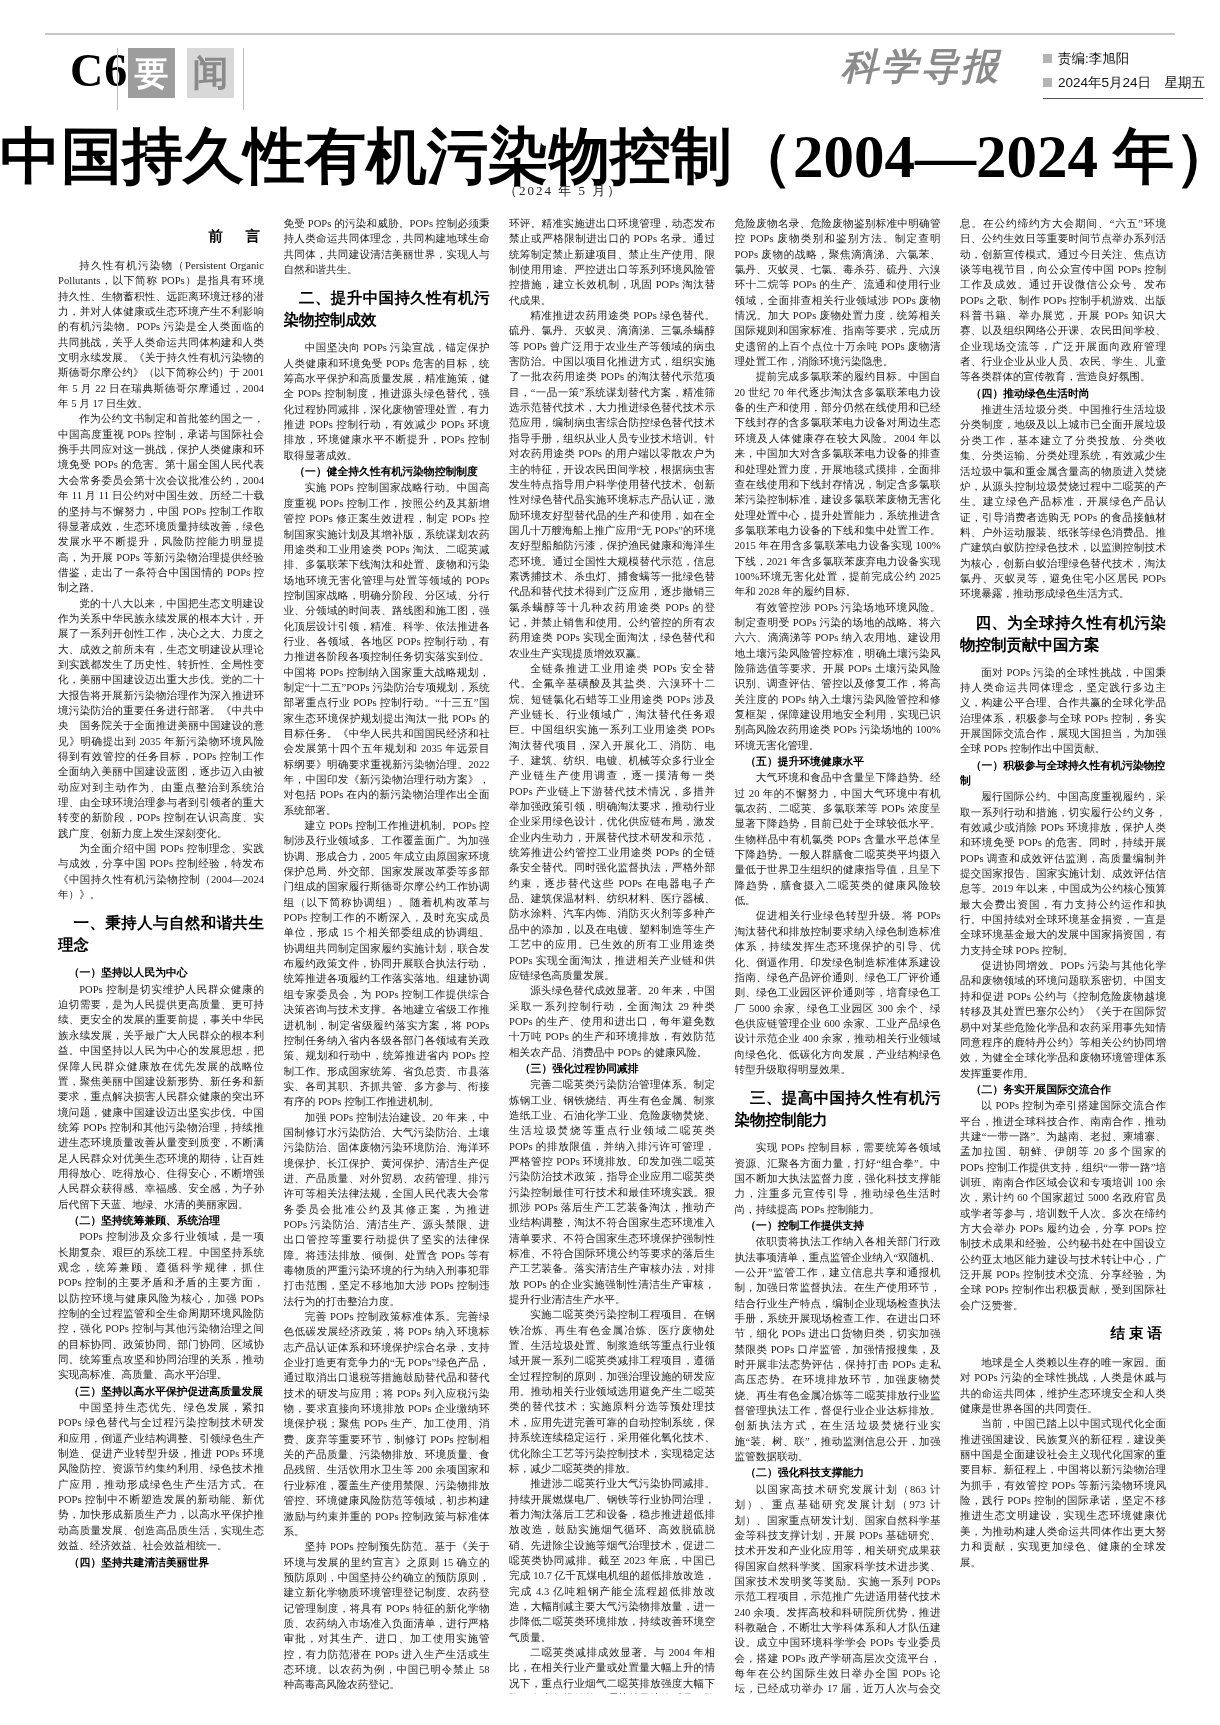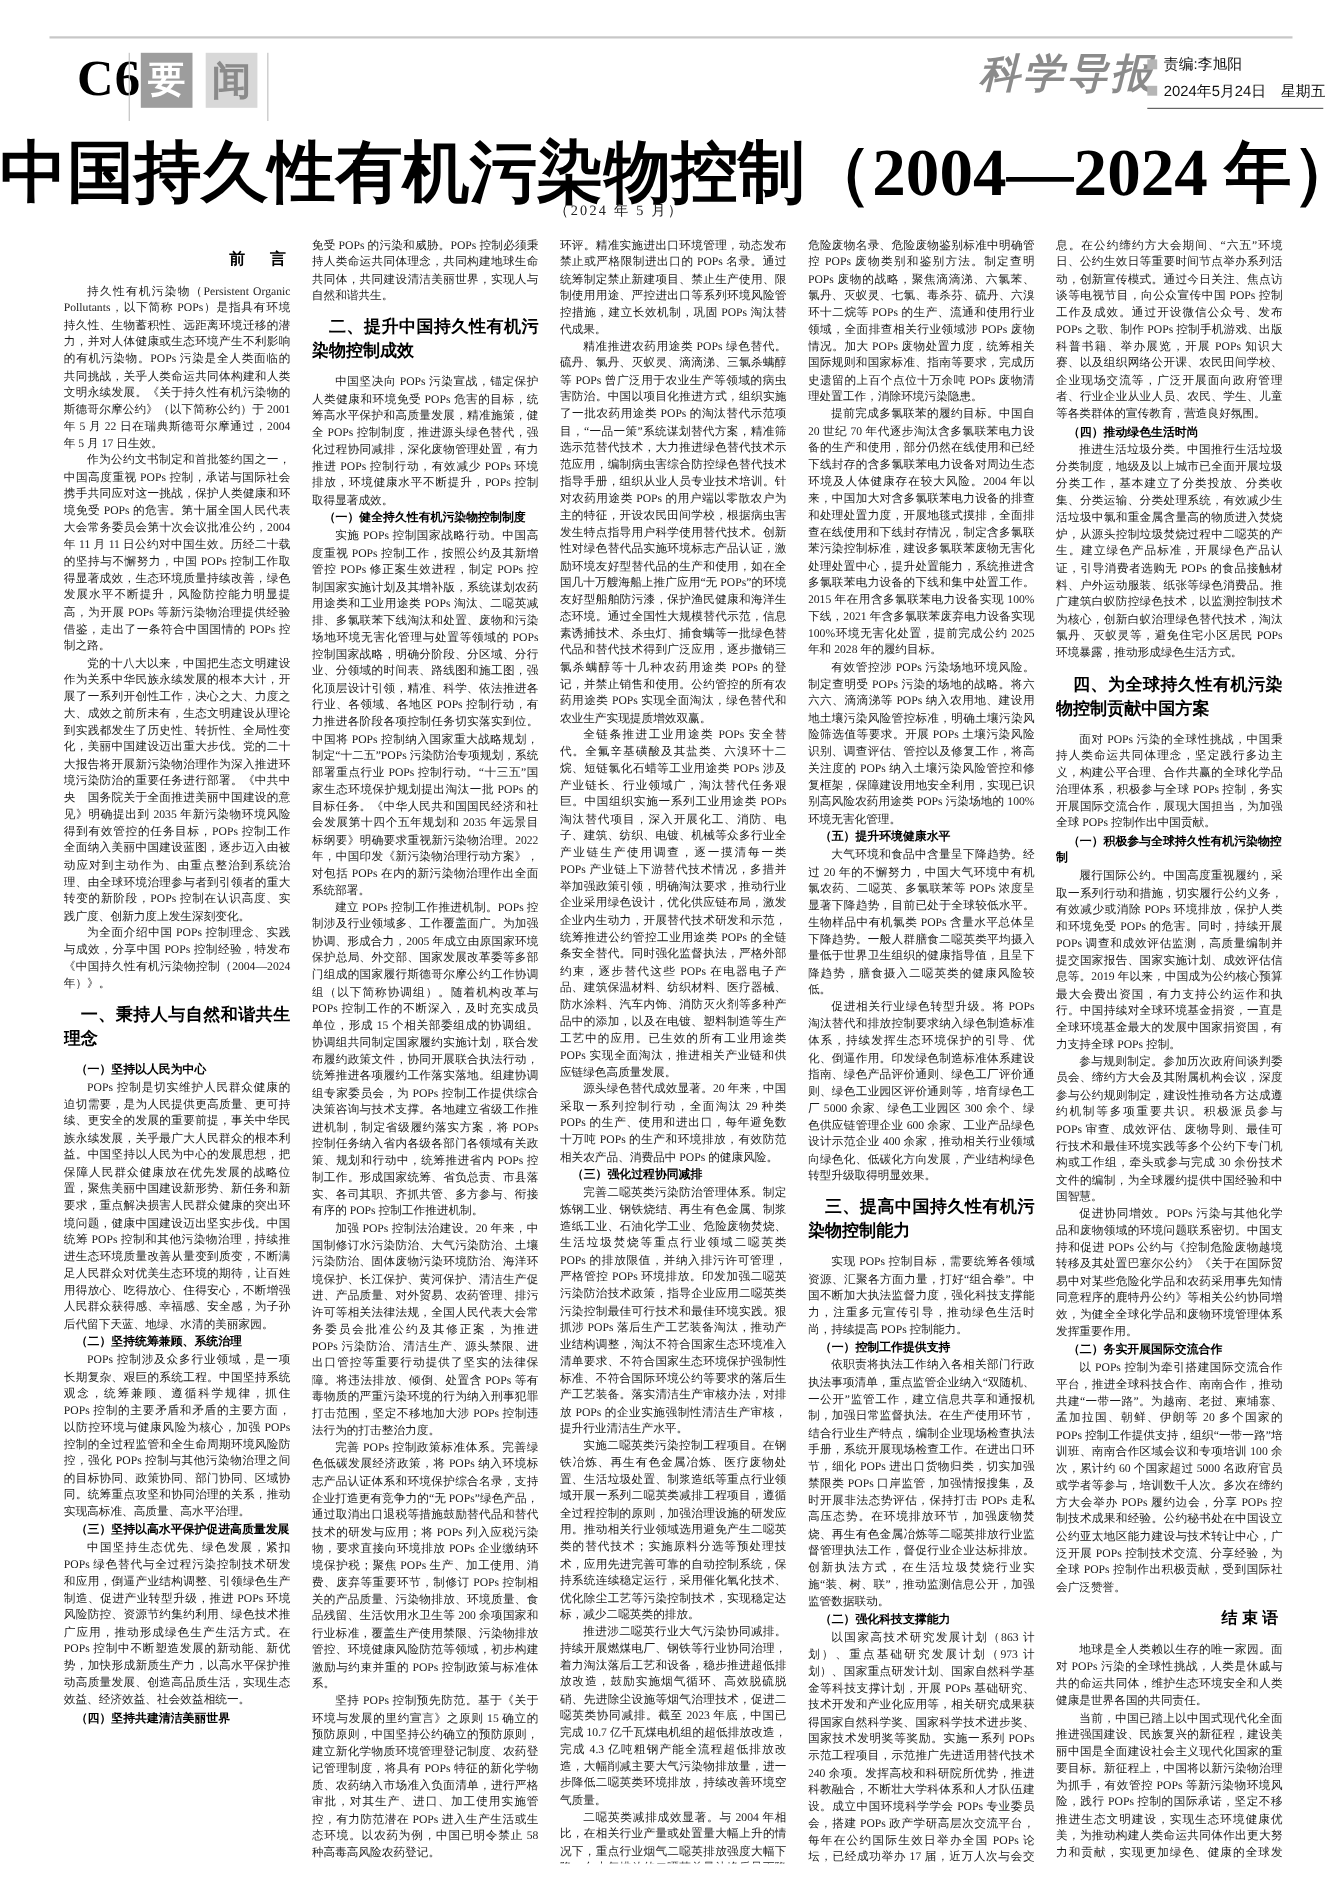--- a/index.html
+++ b/index.html
@@ -19,21 +19,21 @@
     font-size:46px;font-weight:bold;letter-spacing:1px;color:#000;
     font-family:"Liberation Serif",serif;
     margin-left:23px;
   }
   .vr1{position:absolute;left:72px;top:8px;width:1px;height:62px;background:#bdbdbd;}
   .vr2{position:absolute;left:198px;top:8px;width:1px;height:62px;background:#bdbdbd;}
   .secbox{position:absolute;top:8px;width:47px;height:50px;text-align:center;line-height:50px;font-weight:bold;font-family:"Liberation Sans",sans-serif;}
   .secbox.b1{left:83px;background:#9d9d9d;color:#ffffff;font-size:34px;}
   .secbox.b2{left:142px;background:#d8d8d8;color:#8a8a8a;font-size:36px;}
   .masthead{
-    position:absolute;left:845px;top:2px;width:190px;
+    position:absolute;left:796px;top:2px;width:190px;
     font-size:37px;font-weight:bold;font-style:italic;
     color:#8b8b8b;letter-spacing:3px;white-space:nowrap;
     font-family:"DejaVu Serif","Liberation Serif",serif;
   }
   .edblock{position:absolute;left:998px;top:10px;width:180px;font-family:"Liberation Sans",sans-serif;}
   .edline{font-size:13.5px;color:#111;margin-bottom:6px;white-space:nowrap;}
   .sq{display:inline-block;width:9px;height:9px;background:#b5b5b5;margin-right:6px;}
   .edrule{width:160px;height:1px;background:#555;margin-top:4px;}
   
   .headline{
@@ -154,21 +154,20 @@
         <div class="blk p">以国家高技术研究发展计划（863 计划）、重点基础研究发展计划（973 计划）、国家重点研发计划、国家自然科学基金等科技支撑计划，开展 POPs 基础研究、技术开发和产业化应用等，相关研究成果获得国家自然科学奖、国家科学技术进步奖、国家技术发明奖等奖励。实施一系列 POPs 示范工程项目，示范推广先进适用替代技术 240 余项。发挥高校和科研院所优势，推进科教融合，不断壮大学科体系和人才队伍建设。成立中国环境科学学会 POPs 专业委员会，搭建 POPs 政产学研高层次交流平台，每年在公约国际生效日举办全国 POPs 论坛，已经成功举办 17 届，近万人次与会交流 POPs 学术研究、履约管理和产业进展。</div>
       </div>
     <div class="col">
         <div class="blk p-cont">息。在公约缔约方大会期间、“六五”环境日、公约生效日等重要时间节点举办系列活动，创新宣传模式。通过今日关注、焦点访谈等电视节目，向公众宣传中国 POPs 控制工作及成效。通过开设微信公众号、发布 POPs 之歌、制作 POPs 控制手机游戏、出版科普书籍、举办展览，开展 POPs 知识大赛、以及组织网络公开课、农民田间学校、企业现场交流等，广泛开展面向政府管理者、行业企业从业人员、农民、学生、儿童等各类群体的宣传教育，营造良好氛围。</div>
         <div class="blk h-sub">（四）推动绿色生活时尚</div>
         <div class="blk p">推进生活垃圾分类。中国推行生活垃圾分类制度，地级及以上城市已全面开展垃圾分类工作，基本建立了分类投放、分类收集、分类运输、分类处理系统，有效减少生活垃圾中氯和重金属含量高的物质进入焚烧炉，从源头控制垃圾焚烧过程中二噁英的产生。建立绿色产品标准，开展绿色产品认证，引导消费者选购无 POPs 的食品接触材料、户外运动服装、纸张等绿色消费品。推广建筑白蚁防控绿色技术，以监测控制技术为核心，创新白蚁治理绿色替代技术，淘汰氯丹、灭蚁灵等，避免住宅小区居民 POPs 环境暴露，推动形成绿色生活方式。</div>
         <div class="blk h-section">四、为全球持久性有机污染物控制贡献中国方案</div>
         <div class="blk p">面对 POPs 污染的全球性挑战，中国秉持人类命运共同体理念，坚定践行多边主义，构建公平合理、合作共赢的全球化学品治理体系，积极参与全球 POPs 控制，务实开展国际交流合作，展现大国担当，为加强全球 POPs 控制作出中国贡献。</div>
         <div class="blk h-sub">（一）积极参与全球持久性有机污染物控制</div>
         <div class="blk p">履行国际公约。中国高度重视履约，采取一系列行动和措施，切实履行公约义务，有效减少或消除 POPs 环境排放，保护人类和环境免受 POPs 的危害。同时，持续开展 POPs 调查和成效评估监测，高质量编制并提交国家报告、国家实施计划、成效评估信息等。2019 年以来，中国成为公约核心预算最大会费出资国，有力支持公约运作和执行。中国持续对全球环境基金捐资，一直是全球环境基金最大的发展中国家捐资国，有力支持全球 POPs 控制。</div>
-        <div class="blk p">参与规则制定。参加历次政府间谈判委员会、缔约方大会及其附属机构会议，深度参与公约规则制定，建设性推动各方达成遵约机制等多项重要共识。积极派员参与 POPs 审查、成效评估、废物导则、最佳可行技术和最佳环境实践等多个公约下专门机构或工作组，牵头或参与完成 30 余份技术文件的编制，为全球履约提供中国经验和中国智慧。</div>
         <div class="blk p">促进协同增效。POPs 污染与其他化学品和废物领域的环境问题联系密切。中国支持和促进 POPs 公约与《控制危险废物越境转移及其处置巴塞尔公约》《关于在国际贸易中对某些危险化学品和农药采用事先知情同意程序的鹿特丹公约》等相关公约协同增效，为健全全球化学品和废物环境管理体系发挥重要作用。</div>
         <div class="blk h-sub">（二）务实开展国际交流合作</div>
         <div class="blk p">以 POPs 控制为牵引搭建国际交流合作平台，推进全球科技合作、南南合作，推动共建“一带一路”。为越南、老挝、柬埔寨、孟加拉国、朝鲜、伊朗等 20 多个国家的 POPs 控制工作提供支持，组织“一带一路”培训班、南南合作区域会议和专项培训 100 余次，累计约 60 个国家超过 5000 名政府官员或学者等参与，培训数千人次。多次在缔约方大会举办 POPs 履约边会，分享 POPs 控制技术成果和经验。公约秘书处在中国设立公约亚太地区能力建设与技术转让中心，广泛开展 POPs 控制技术交流、分享经验，为全球 POPs 控制作出积极贡献，受到国际社会广泛赞誉。</div>
         <div class="blk h-center">结束语</div>
         <div class="blk p">地球是全人类赖以生存的唯一家园。面对 POPs 污染的全球性挑战，人类是休戚与共的命运共同体，维护生态环境安全和人类健康是世界各国的共同责任。</div>
         <div class="blk p">当前，中国已踏上以中国式现代化全面推进强国建设、民族复兴的新征程，建设美丽中国是全面建设社会主义现代化国家的重要目标。新征程上，中国将以新污染物治理为抓手，有效管控 POPs 等新污染物环境风险，践行 POPs 控制的国际承诺，坚定不移推进生态文明建设，实现生态环境健康优美，为推动构建人类命运共同体作出更大努力和贡献，实现更加绿色、健康的全球发展。</div>
       </div>
   </div>
 
 </div>

